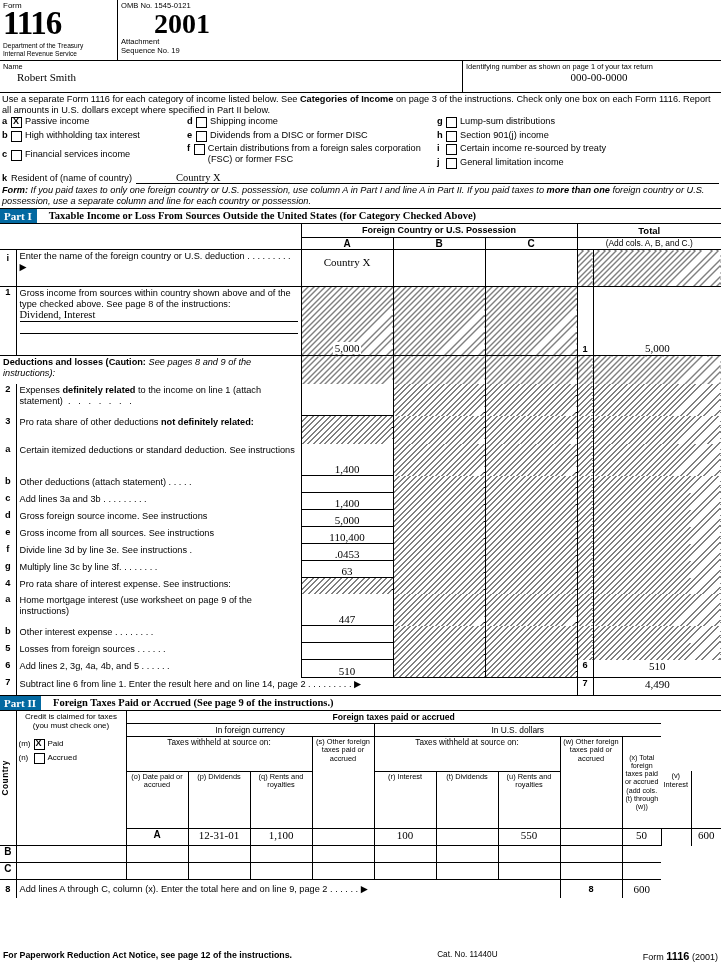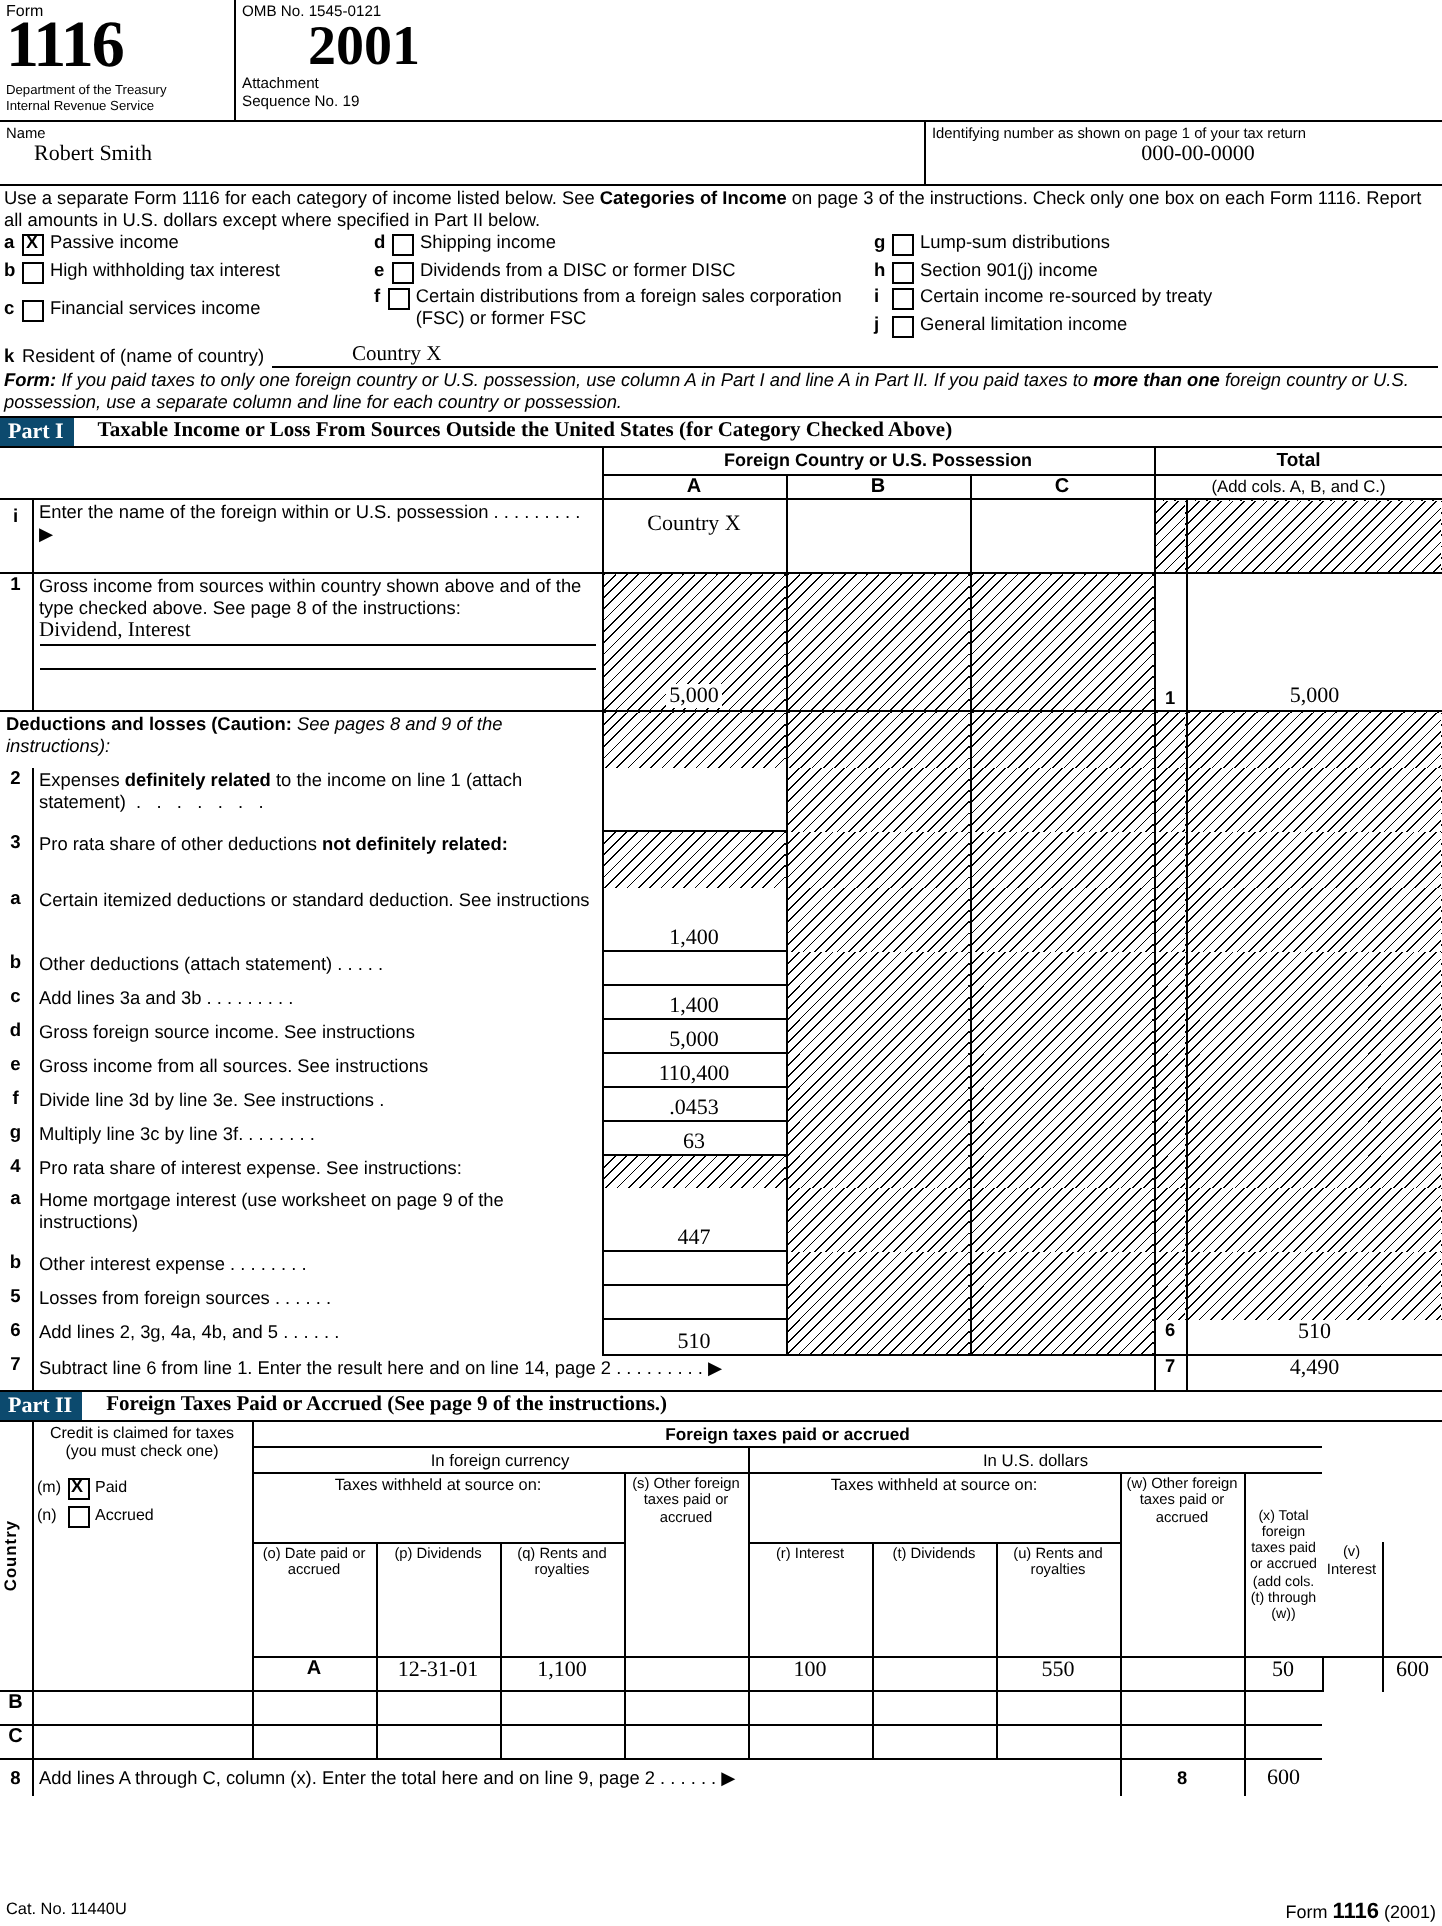--- a/index.html
+++ b/index.html
@@ -38,21 +38,21 @@
   .catrow{display:flex;align-items:flex-start;margin-bottom:1.5px;}
   .catlet{width:9px;font-weight:bold;font-size:9.3px;}
   .box{width:9px;height:9px;border:1px solid #000;margin-right:3px;margin-top:1px;flex:0 0 auto;position:relative;}
   .box.x:after{content:"X";position:absolute;left:1px;top:-2px;font-size:9px;font-weight:bold;line-height:10px;}
   .cattxt{font-size:9.2px;line-height:10.6px;}
   .krow{display:flex;align-items:center;padding:2px 2px 0 2px;}
   .note{font-size:9.2px;line-height:10.6px;padding:1px 2px 2px 2px;}
   .uline{border-bottom:1px solid #000;}
   
   .partbar{display:flex;align-items:stretch;border-top:1.5px solid #000;border-bottom:1.2px solid #000;}
-  .partlbl{background:#0c4a6e;color:#fff;font-weight:bold;font-size:11px;padding:1px 5px 1px 4px;font-family:"Liberation Serif",serif;}
+  .partlbl{background:#0369a1;color:#fff;font-weight:bold;font-size:11px;padding:1px 5px 1px 4px;font-family:"Liberation Serif",serif;}
   .parttxt{font-weight:bold;font-size:10.5px;padding:1px 0 1px 12px;font-family:"Liberation Serif",serif;}
   
   table{border-collapse:collapse;width:721px;table-layout:fixed;}
   td{vertical-align:top;padding:0;font-size:9.2px;}
   .bl{border-left:1px solid #000;}
   .br{border-right:1px solid #000;}
   .bt{border-top:1px solid #000;}
   .bb{border-bottom:1px solid #000;}
   .ctr{text-align:center;}
   .lbl{padding:1px 3px;line-height:10.4px;}
@@ -193,21 +193,21 @@
     <tr>
       <td colspan="2" class="bb"></td>
       <td class="bl br bb ctr" style="font-weight:bold;font-size:10px;">A</td>
       <td class="br bb ctr" style="font-weight:bold;font-size:10px;">B</td>
       <td class="br bb ctr" style="font-weight:bold;font-size:10px;">C</td>
       <td colspan="2" class="bb ctr" style="font-size:8.4px;">(Add cols. A, B, and C.)</td>
     </tr>
 
     <tr>
       <td class="linenum br" style="padding-top:3px;">i</td>
-      <td class="lbl br" style="height:34px;">Enter the name of the foreign within or U.S. possession  .   .   .   .   .   .   .   .   .   ▶</td>
+      <td class="lbl br" style="height:34px;">Enter the name of the foreign country or U.S. deduction  .   .   .   .   .   .   .   .   .   ▶</td>
       <td class="br amt" style="padding-top:6px;">Country X</td>
       <td class="br"></td>
       <td class="br"></td>
       <td class="hatch br"></td>
       <td class="hatch"></td>
     </tr>
 
     <tr>
       <td class="linenum br bt">1</td>
       <td class="lbl br bt" style="height:66px;">
@@ -517,17 +517,18 @@
     <tr>
       <td class="bt linenum br" style="height:18px;vertical-align:middle;">8</td>
       <td colspan="8" class="bt br lbl" style="vertical-align:middle;">Add lines A through C, column (x). Enter the total here and on line 9, page 2   .   .   .   .   .   .   ▶</td>
       <td class="bt br ctr" style="font-weight:bold;vertical-align:middle;">8</td>
       <td class="bt amt" style="vertical-align:middle;">600</td>
     </tr>
   </tbody>
     </table>
 
   <div class="footer">
+    <span class="b" style="font-size:8.8px;">For Paperwork Reduction Act Notice, see page 12 of the instructions.</span>
     <span style="font-size:8.2px;">Cat. No. 11440U</span>
     <span style="font-size:9px;">Form <span class="b" style="font-size:11px;">1116</span> (2001)</span>
   </div>
 
 </div>
 
 </body></html>

